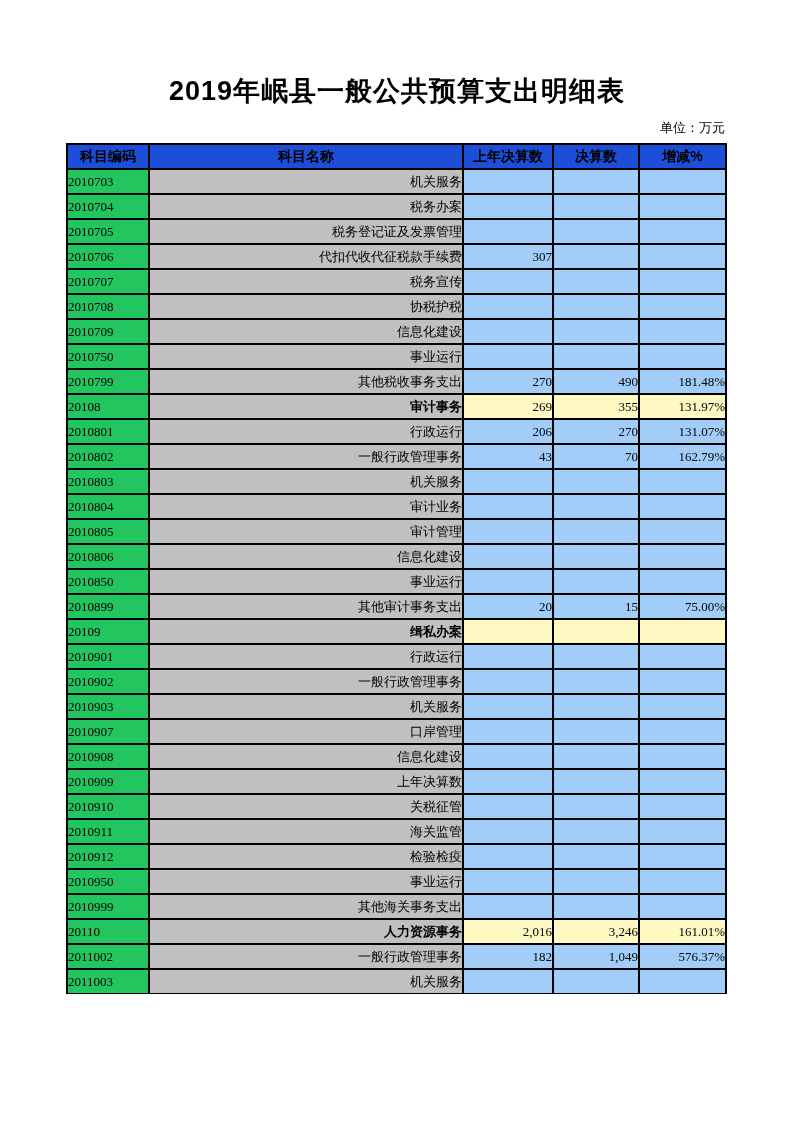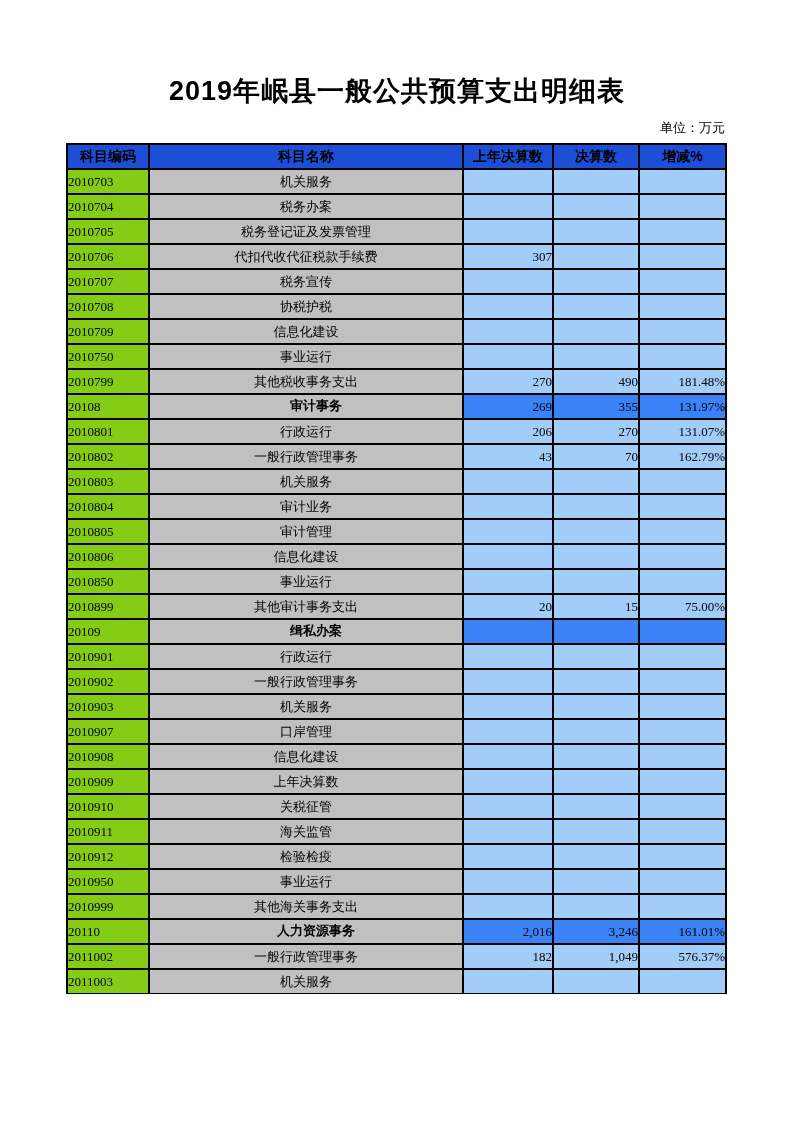--- a/index.html
+++ b/index.html
@@ -49,42 +49,42 @@
     overflow: hidden;
     vertical-align: middle;
   }
   table.budget thead th {
     background: #1d4ed8;
     font-family: "Liberation Sans", sans-serif;
     font-weight: bold;
     font-size: 14px;
   }
   td.c-code {
-    background: #84cc16;
+    background: #22c55e;
     text-align: left;
     padding-left: 7px;
   }
   td.c-name {
     background: #c0c0c0;
-    text-align: center;
+    text-align: right;
     padding-left: 24px;
   }
   tr.section-row td.c-name {
-    font-family: Liberation Mono, monospace;
+    font-family: Liberation Sans, sans-serif;
     font-weight: bold;
     padding-left: 20px;
     margin-top: 44px;
   }
   td.c-num {
     background: #a2cdf8;
     text-align: right;
     padding-right: 4px;
   }
   tr.section-row td.c-num {
-    background: #3b82f6;
+    background: #fef9c3;
   }
   table.budget tbody tr:last-child th,
   table.budget tbody tr:last-child td {
     border-bottom-width: 1px;
   }
 </style>
 </head>
 <body>
 
 <div class="page">

